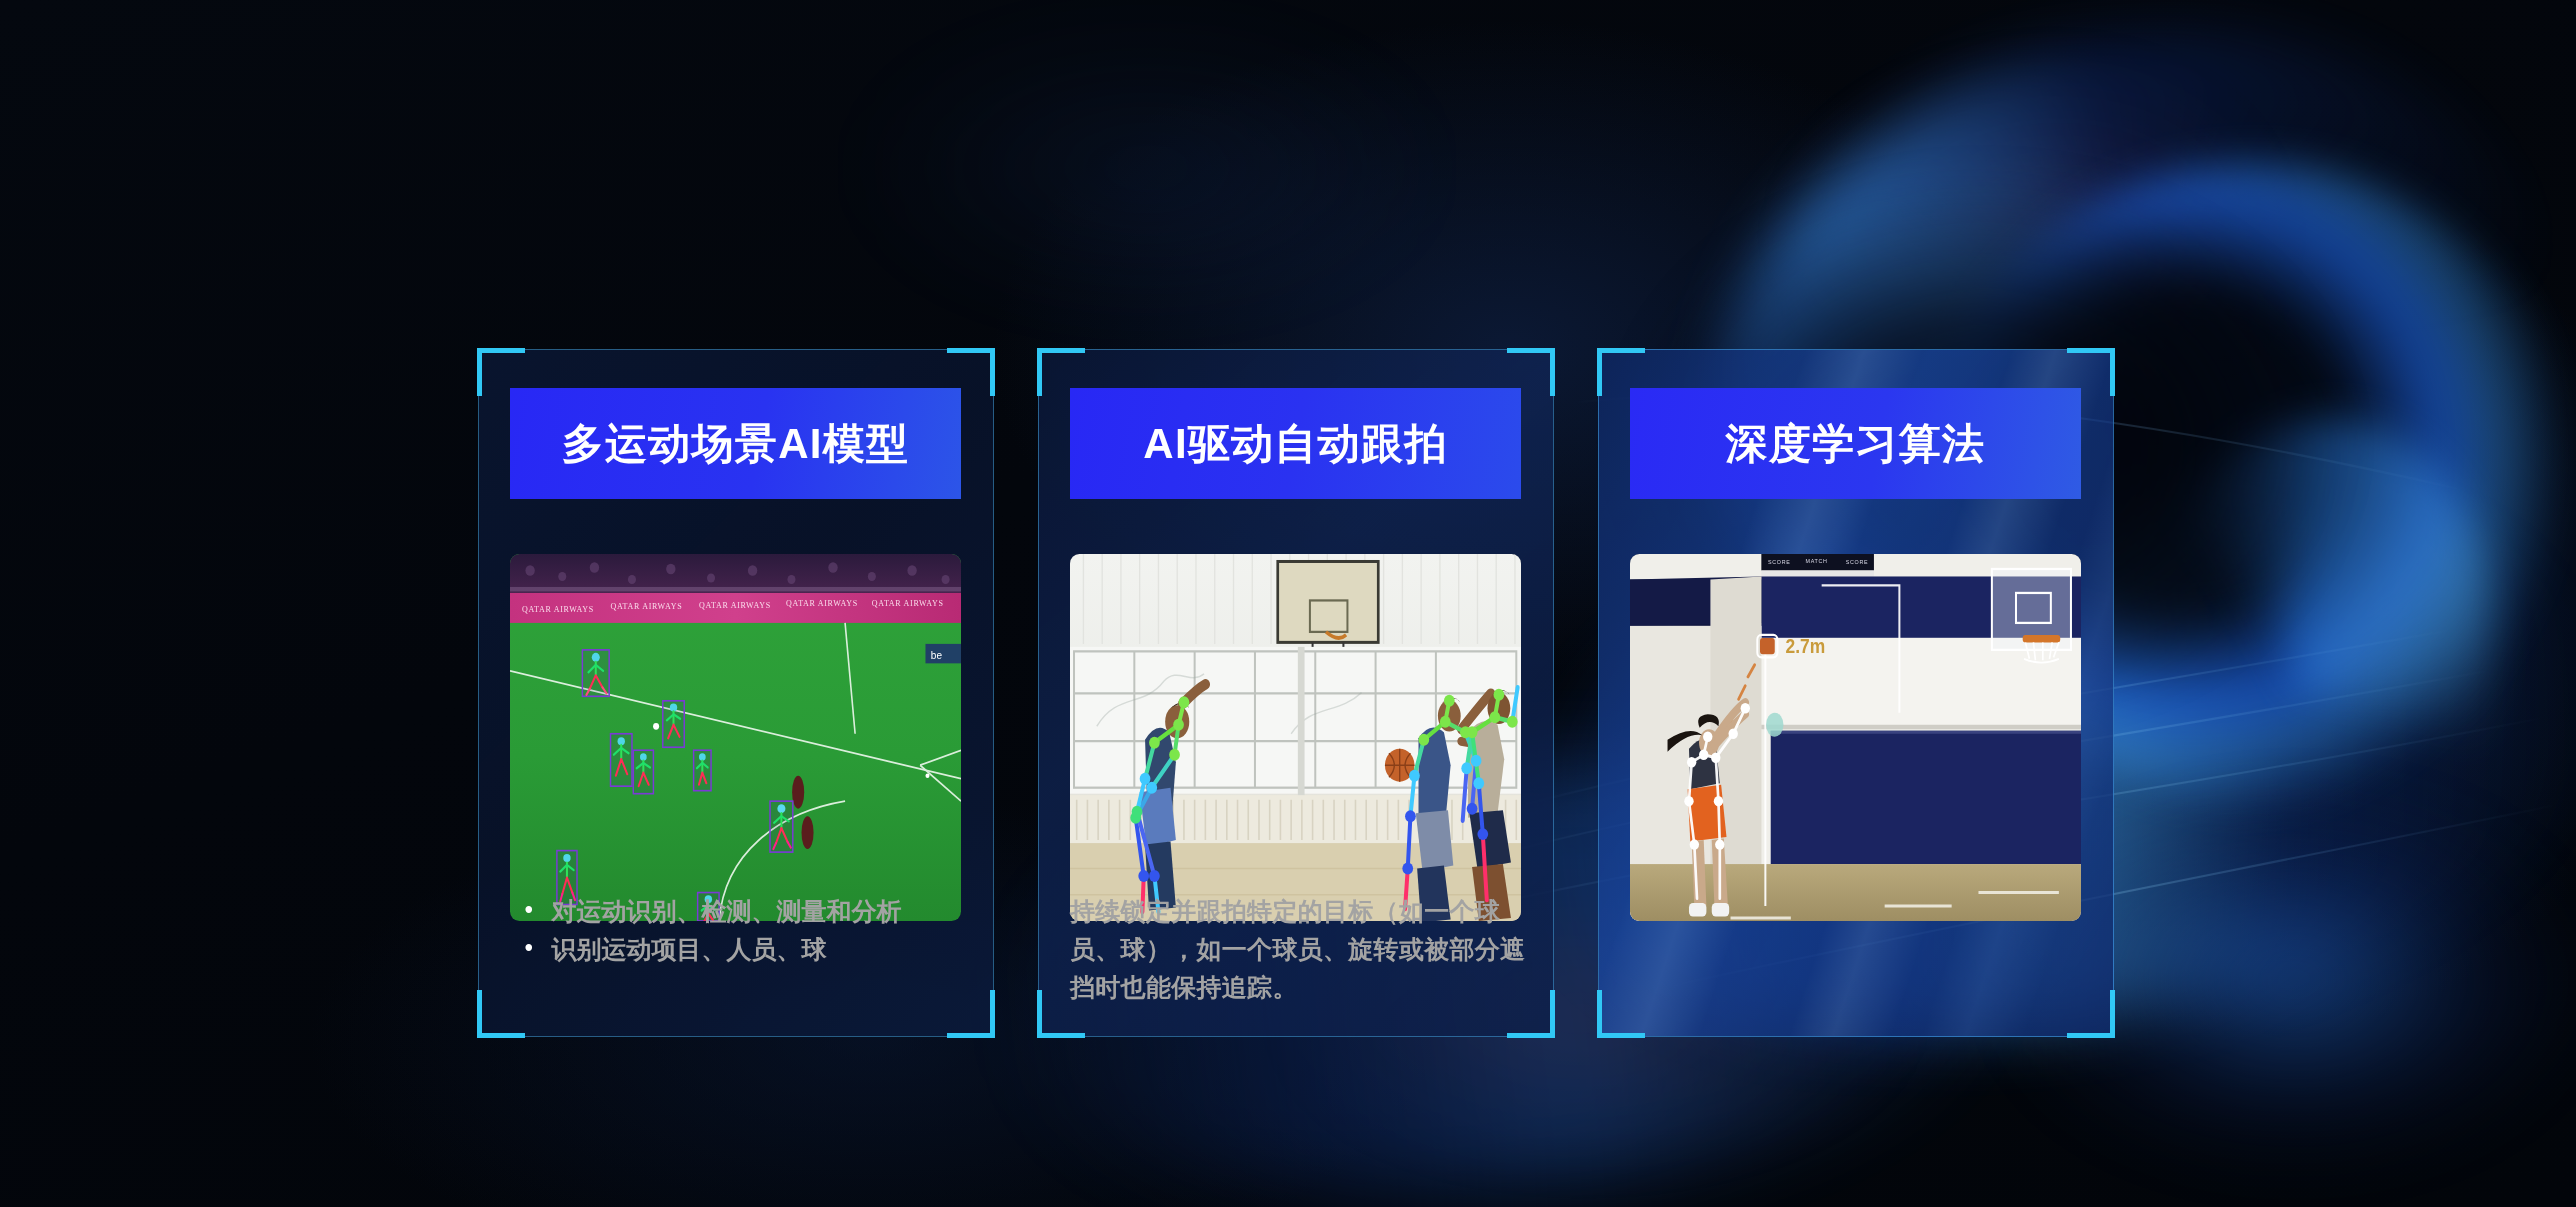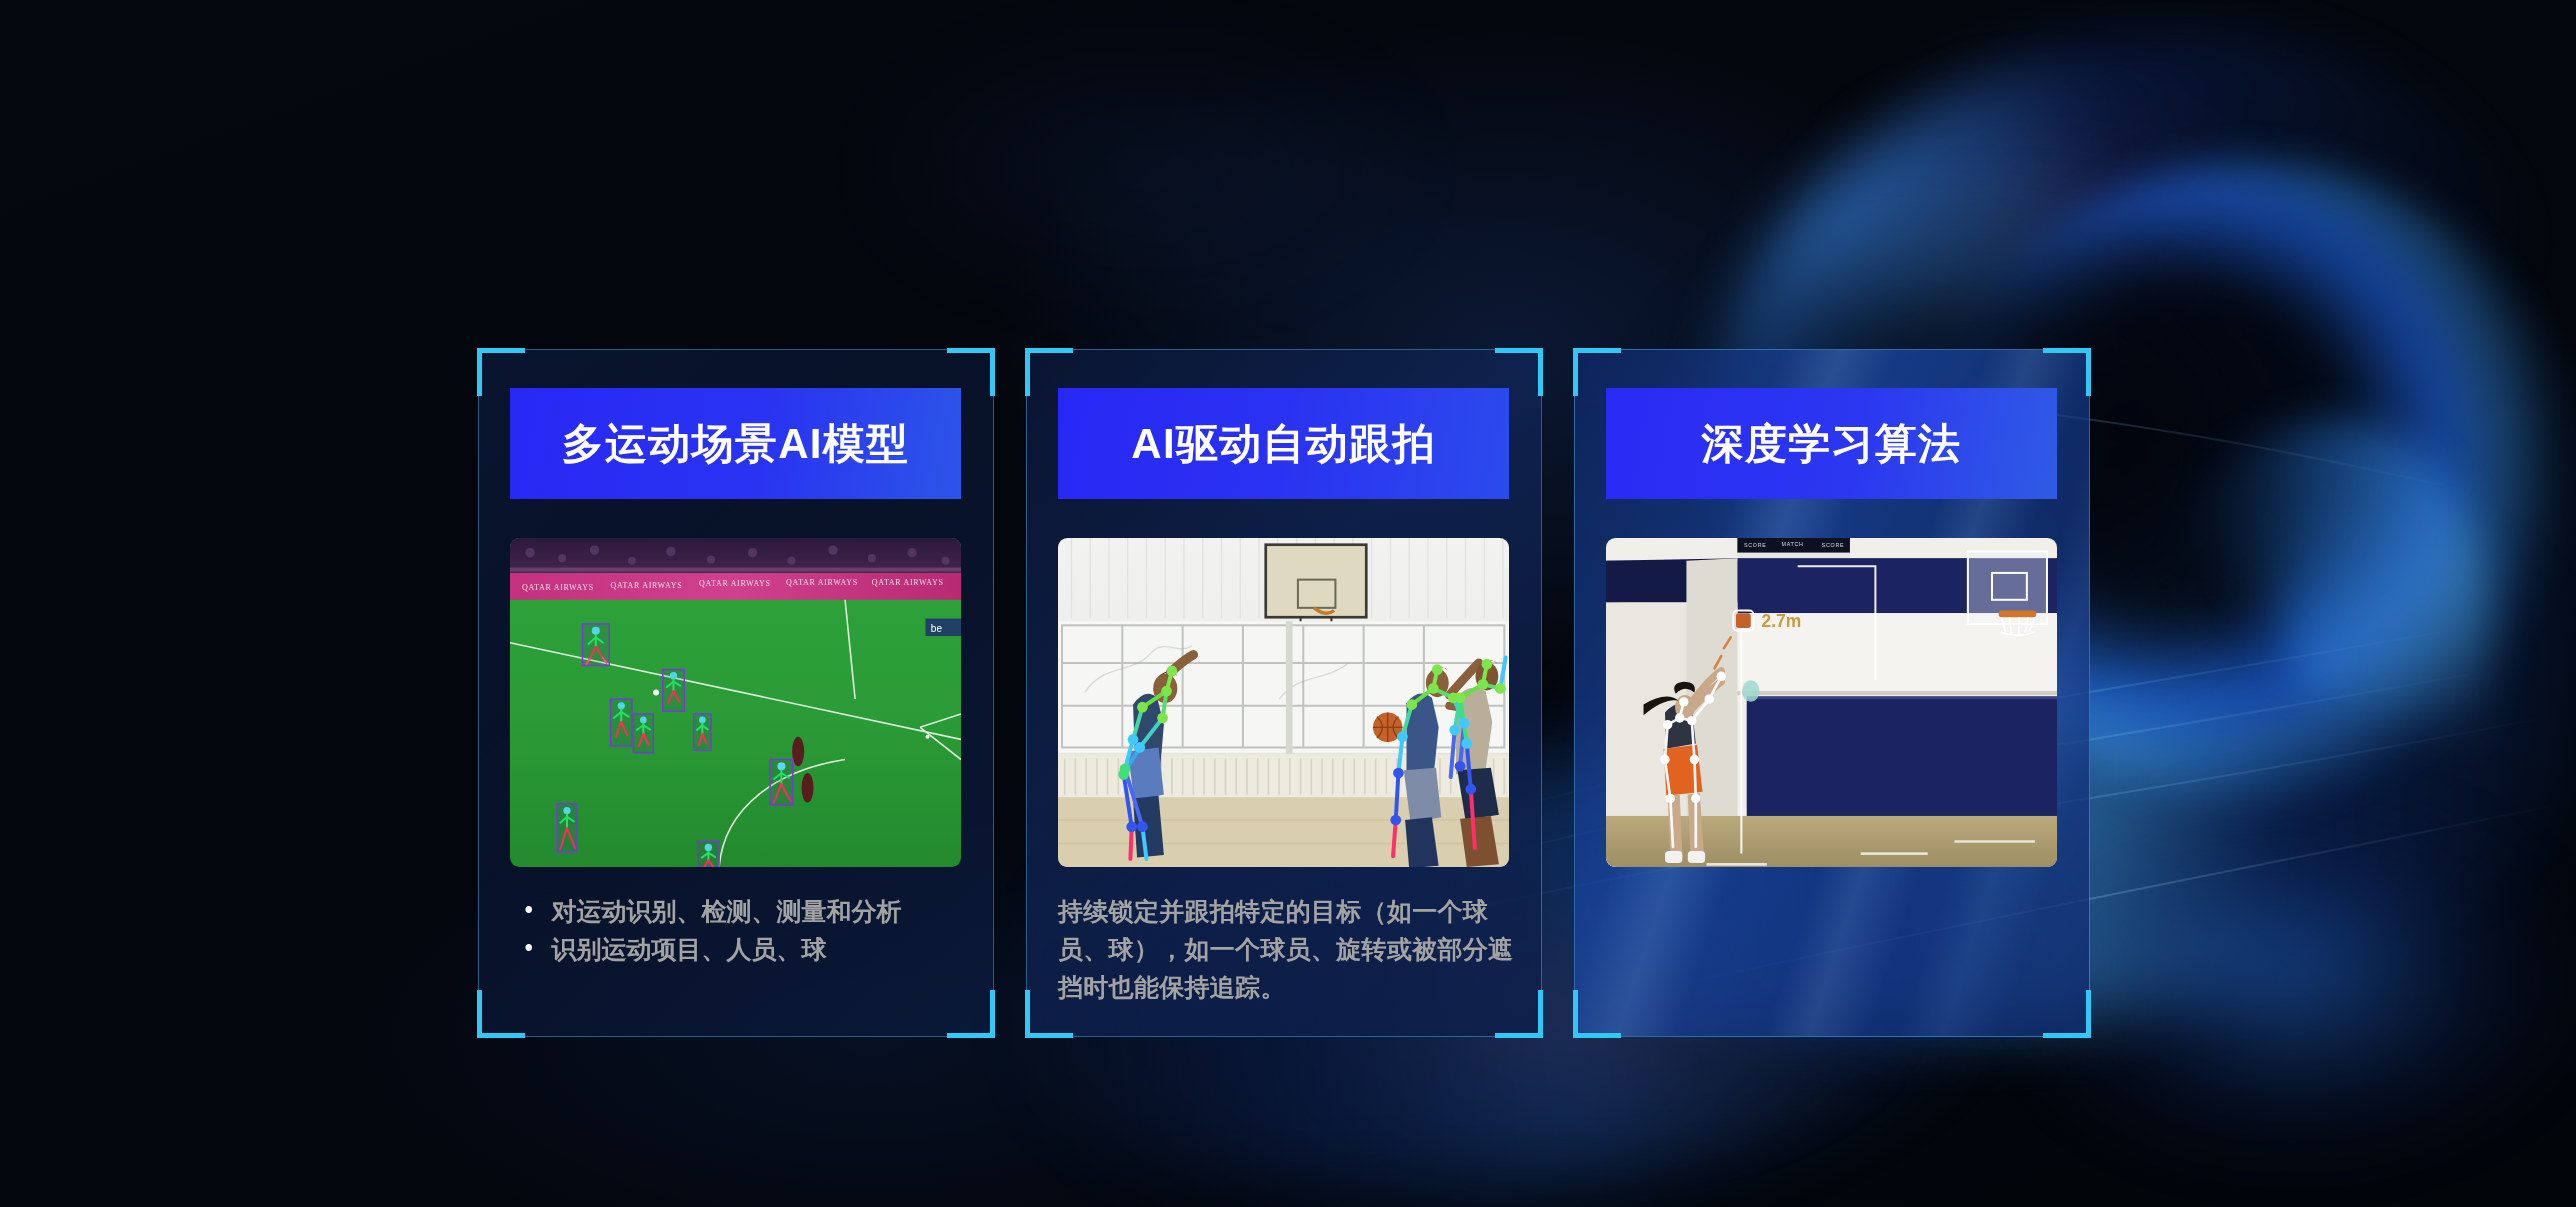--- a/index.html
+++ b/index.html
@@ -59,21 +59,21 @@
   
   .streaks { position:absolute; left:1442px; top:201px; width:1134px; height:839px;
              opacity:.55; mix-blend-mode: screen; }
 
   
   #cards {
     position: absolute;
     left: 478px; top: 349px;
     width: 1610px; height: 688px;
     display: flex;
-    gap: 32px;
+    gap: 44px;
   }
   .card {
     position: relative;
     width: 516px; height: 688px;
     flex: 0 0 516px;
   }
 
   
   .card-bg {
     position: absolute; inset: 0;
@@ -117,22 +117,22 @@
     letter-spacing: 1.3px;
     white-space: nowrap;
   }
   .card1 .card-title { background: linear-gradient(100deg, #2828F5 0%, #2933F1 55%, #2C55E8 100%); }
   .card2 .card-title { background: linear-gradient(100deg, #2828F5 0%, #2A32F1 50%, #2B4BEC 100%); }
   .card3 .card-title { background: linear-gradient(100deg, #2A2AF5 0%, #2B37F0 55%, #2F5BE4 100%); }
 
   
   .card-media {
     position: absolute;
-    left: 32px; top: 189px;
-    width: 451px; height: 329px;
+    left: 32px; top: 205px;
+    width: 451px; height: 367px;
     border-radius: 9.4px;
     overflow: hidden;
     background: #0b1530;
   }
   .card-media svg { display:block; width:100%; height:100%; }
 
   
   .card-body {
     position: absolute;
     left: 32px; top: 543px;

